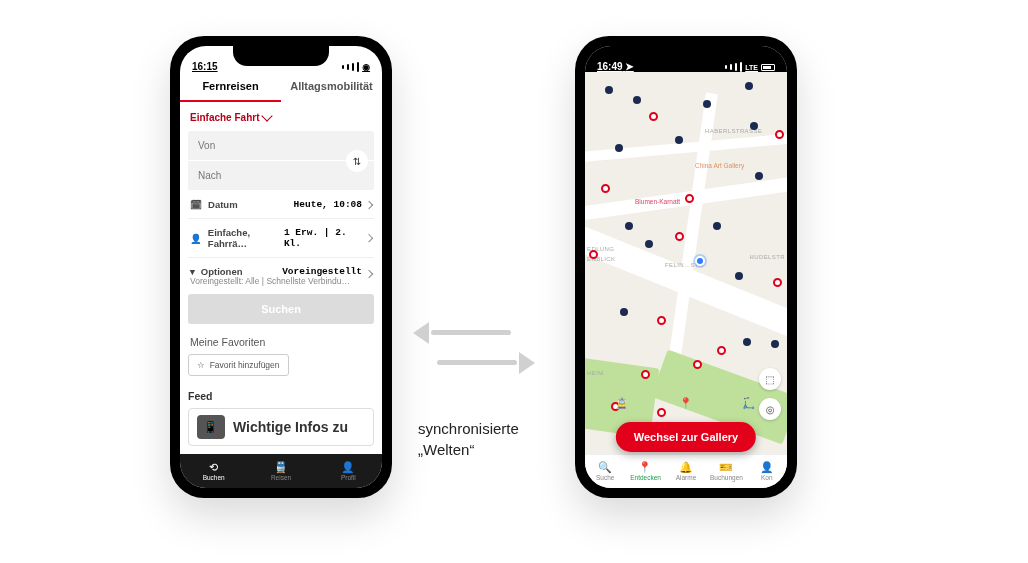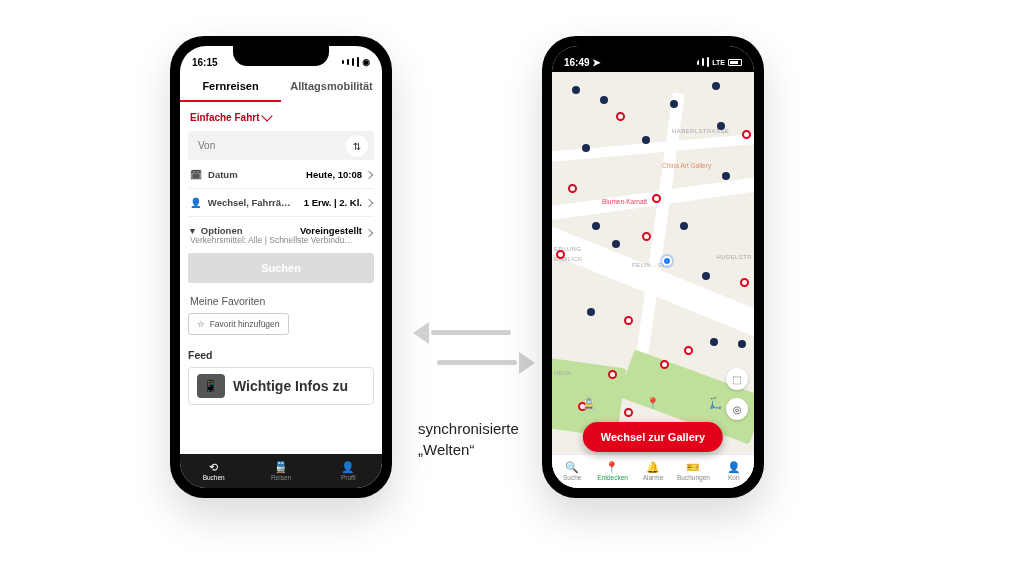--- a/index.html
+++ b/index.html
@@ -7,26 +7,26 @@
   .stage { position: relative; width: 100%; height: 100%; }
 
   .phone {
     position: absolute;
     width: 222px; height: 462px;
     background: #000; border-radius: 34px;
     padding: 10px;
     box-shadow: 0 18px 40px rgba(0,0,0,0.15);
   }
   .phone.left  { left: 170px; top: 36px; }
-  .phone.right { left: 542px; top: 36px; }
+  .phone.right { left: 575px; top: 36px; }
 
   .screen { width: 100%; height: 100%; background:#fff; border-radius: 26px; overflow: hidden; position: relative; }
   .notch { position:absolute; top:0; left:50%; transform:translateX(-50%); width:96px; height:20px; background:#000; border-bottom-left-radius:14px; border-bottom-right-radius:14px; z-index:20; }
 
-  .statusbar { height:26px; padding:6px 12px 0; display:flex; justify-content:space-between; align-items:center; font-size:10px; font-weight:700; color:#000; }
+  .statusbar { height:26px; padding:6px 12px 0; display:flex; justify-content:space-between; align-items:flex-end; font-size:10px; font-weight:700; color:#000;text-decoration:underline; }
   .statusbar.dark { background:#000; color:#fff; }
   .status-icons { display:flex; gap:3px; align-items:center; }
   .sig-bar { width:2px; background:currentColor; display:inline-block; border-radius:1px; }
   .wifi-ico { font-size:9px; }
 
   
   .tabs { display:flex; background:#fff; font-size:11px; font-weight:700; }
   .tab { flex:1; text-align:center; padding:8px 0; color:#555; }
   .tab.active { color:#000; border-bottom:2px solid #e2001a; }
 
@@ -34,21 +34,21 @@
   .triptype { display:flex; align-items:center; gap:4px; font-weight:700; color:#b5001a; padding:4px 2px; }
   .chev { width:8px; height:8px; border-right:1.5px solid #b5001a; border-bottom:1.5px solid #b5001a; transform:rotate(45deg); margin-top:-3px; }
 
   .inputblock { background:#f2f2f2; border-radius:3px; margin-top:4px; position:relative; }
   .inputrow { padding:9px 10px; color:#777; border-bottom:1px solid #fff; }
   .inputrow:last-child { border-bottom:none; }
   .swap { position:absolute; right:6px; top:50%; transform:translateY(-50%); width:22px; height:22px; background:#fff; border-radius:50%; display:flex; align-items:center; justify-content:center; font-size:10px; }
 
   .listrow { display:flex; align-items:center; justify-content:space-between; padding:8px 2px; border-bottom:1px solid #eee; font-size:9.5px; }
   .listrow .lbl { display:flex; gap:6px; align-items:center; color:#444; font-weight:600; }
-  .listrow .val { font-weight:700; color:#000; }
+  .listrow .val { font-weight:700; color:#000;font-family:Liberation Mono, monospace; }
   .chev-r { width:6px; height:6px; border-right:1.2px solid #888; border-top:1.2px solid #888; transform:rotate(45deg); margin-left:4px; }
   .subline { font-size:8.5px; color:#888; margin-top:-4px; margin-bottom:4px; padding:0 2px; }
 
   .search-btn { margin:8px 0; background:#dcdcdc; color:#fff; text-align:center; padding:9px; font-size:11px; font-weight:700; border-radius:3px; }
 
   .section-h { font-size:10.5px; color:#555; margin:12px 2px 6px; }
   .fav-chip { display:inline-flex; align-items:center; gap:5px; border:1px solid #ccc; border-radius:3px; padding:5px 8px; font-size:8.5px; color:#555; }
 
   .feedhdr { margin-top:14px; font-size:10.5px; font-weight:700; }
   .feedcard { margin-top:6px; border:1px solid #ddd; border-radius:4px; padding:6px 8px; display:flex; gap:8px; align-items:center; }
@@ -125,56 +125,57 @@
       </div>
 
       <div class="content">
         <div class="triptype">
           <span>Einfache Fahrt</span>
           <span class="chev"></span>
         </div>
 
         <div class="inputblock">
           <div class="inputrow">Von</div>
+          <div class="inputrow">Nach</div>
           <div class="swap">⇅</div>
         </div>
 
         <div class="listrow">
           <div class="lbl">
               <span>🗓</span>
               <span>Datum</span>
             </div>
           <div style="display:flex;align-items:center">
               <span class="val">Heute, 10:08</span>
               <span class="chev-r"></span>
             </div>
         </div>
 
         <div class="listrow">
           <div class="lbl">
               <span>👤</span>
-              <span>Wechsel, Fahrrä…</span>
+              <span>Einfache, Fahrrä…</span>
             </div>
           <div style="display:flex;align-items:center">
               <span class="val">1 Erw. | 2. Kl.</span>
               <span class="chev-r"></span>
             </div>
         </div>
 
         <div class="listrow" style="border-bottom:none;padding-bottom:3px">
           <div class="lbl">
               <span>▾</span>
               <span>Optionen</span>
             </div>
           <div style="display:flex;align-items:flex-end">
               <span class="val">Voreingestellt</span>
               <span class="chev-r"></span>
             </div>
         </div>
-        <div class="subline">Verkehrsmittel: Alle | Schnellste Verbindu…</div>
+        <div class="subline">Voreingestellt: Alle | Schnellste Verbindu…</div>
 
         <div class="search-btn">Suchen</div>
 
         <div class="section-h">Meine Favoriten</div>
         <div class="fav-chip">
           <span>☆</span>
           <span>Favorit hinzufügen</span>
         </div>
 
         <div class="feedhdr">Feed</div>

